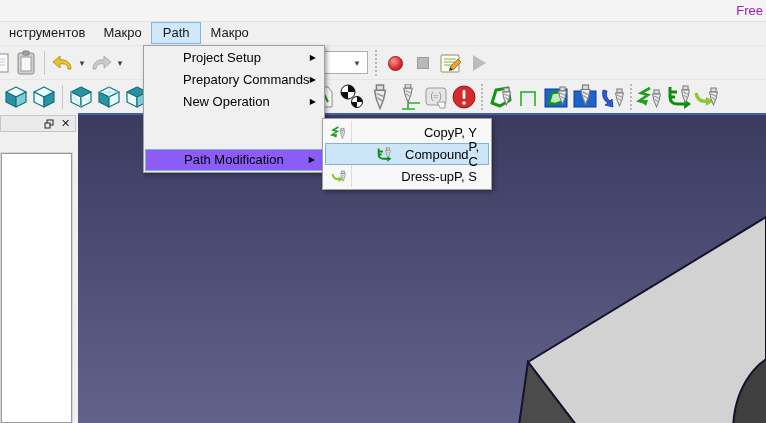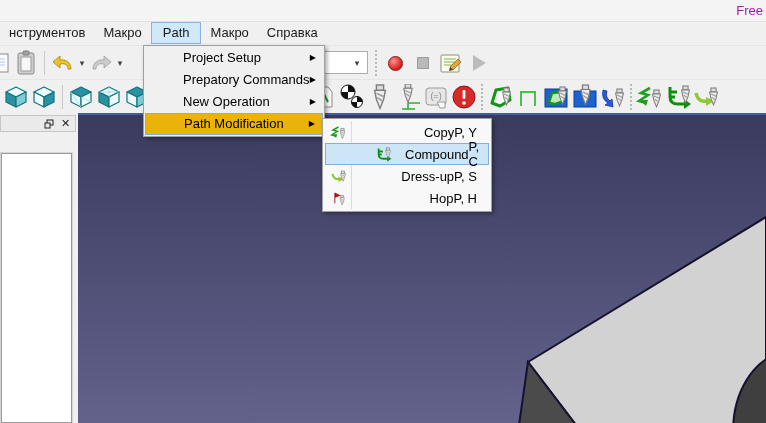--- a/index.html
+++ b/index.html
@@ -39,21 +39,21 @@
   .dock-btn { width:11px; height:11px; display:flex; align-items:center; justify-content:center; font-size:11px; color:#1a1a1a; }
   .tree-panel { position:absolute; left:1px; top:40px; width:71px; height:270px; background:#ffffff; border:1px solid #9a9a9a; outline:1px solid #d6d6d6; }
 
   .viewport { position:absolute; left:78px; top:113px; width:688px; height:310px; background:linear-gradient(#3b3b60, #62628b); border-top:2px solid #3f5fa5; }
   .viewport svg { display:block; }
 
   
   .menu-panel { position:absolute; left:143px; top:45px; width:182px; background:#f0f0f0; border:1px solid #a0a0a0; box-shadow:2px 2px 4px rgba(0,0,0,0.35); padding:1px; z-index:20; }
   .menu-item { position:relative; height:22px; line-height:22px; padding-left:38px; color:#000; }
   .menu-item .expander { position:absolute; right:7px; top:0; font-size:8px; }
-  .menu-item.hl { background:#eab308; border:1px solid #7fb0de; line-height:20px; }
+  .menu-item.hl { background:#8b5cf6; border:1px solid #7fb0de; line-height:20px;margin-top:36px; }
 
   
   .submenu-panel { position:absolute; left:322px; top:118px; width:170px; background:#f8f8f8; border:1px solid #a0a0a0; box-shadow:2px 2px 4px rgba(0,0,0,0.35); padding:2px; z-index:21; }
   .submenu-panel .gutter-line { position:absolute; left:28px; top:2px; bottom:2px; width:1px; background:#dcdcdc; }
   .sub-item { position:relative; height:22px; display:flex; align-items:center; color:#000; }
   .sub-item .sicon { width:26px; display:flex; align-items:center; justify-content:center; flex:0 0 26px; }
   .sub-item .slabel { padding-left:9px; flex:1;text-align:right; }
   .sub-item .sshortcut { padding-right:12px; }
   .sub-item.hl { background:#cde6f7; border:1px solid #7fb0de; height:22px;padding-left:44px; }
 
@@ -81,21 +81,20 @@
 
   <div class="titlebar">
     <span class="title">Free</span>
   </div>
 
   <div class="menubar">
     <div class="mitem">нструментов</div>
     <div class="mitem">Макро</div>
     <div class="mitem active">Path</div>
     <div class="mitem">Макро</div>
-    <div class="mitem">Справка</div>
   </div>
 
   <div class="toolbar tb1">
     <div class="tbgroup" style="left:0;">
       <div class="icon-btn" style="width:12px;">
         <svg width="12" height="22" viewBox="0 0 12 22">
             <rect x="-8" y="2" width="16" height="18" fill="#fbfbfb" stroke="#8a8a8a"></rect>
             <path d="M-4 7 H5 M-4 10 H5 M-4 13 H5" stroke="#b5c8e8" fill="none"></path>
           </svg>
       </div>
@@ -357,25 +356,15 @@
       <span class="sicon">
         <svg width="17" height="17" viewBox="0 0 28 28">
             <path d="M4 10 Q6 20 16 18" fill="none" stroke="#8ec832" stroke-width="3.4"></path>
             <polygon points="14,14 22,18 14,23" fill="#8ec832"></polygon>
             <use href="#tool-glyph" transform="translate(15,5) scale(1.3)"></use>
           </svg>
       </span>
       <span class="slabel">Dress-up</span>
       <span class="sshortcut">P, S</span>
     </div>
-    <div class="sub-item">
-      <span class="sicon">
-        <svg width="17" height="17" viewBox="0 0 28 28">
-            <path d="M8 22 V5 L16 9 L8 12" fill="#c41414" stroke="#8f0e0e" stroke-width="1.4"></path>
-            <use href="#tool-glyph" transform="translate(14,9) scale(1.2)"></use>
-          </svg>
-      </span>
-      <span class="slabel">Hop</span>
-      <span class="sshortcut">P, H</span>
-    </div>
   </div>
 
 </div>
 
 </body></html>

